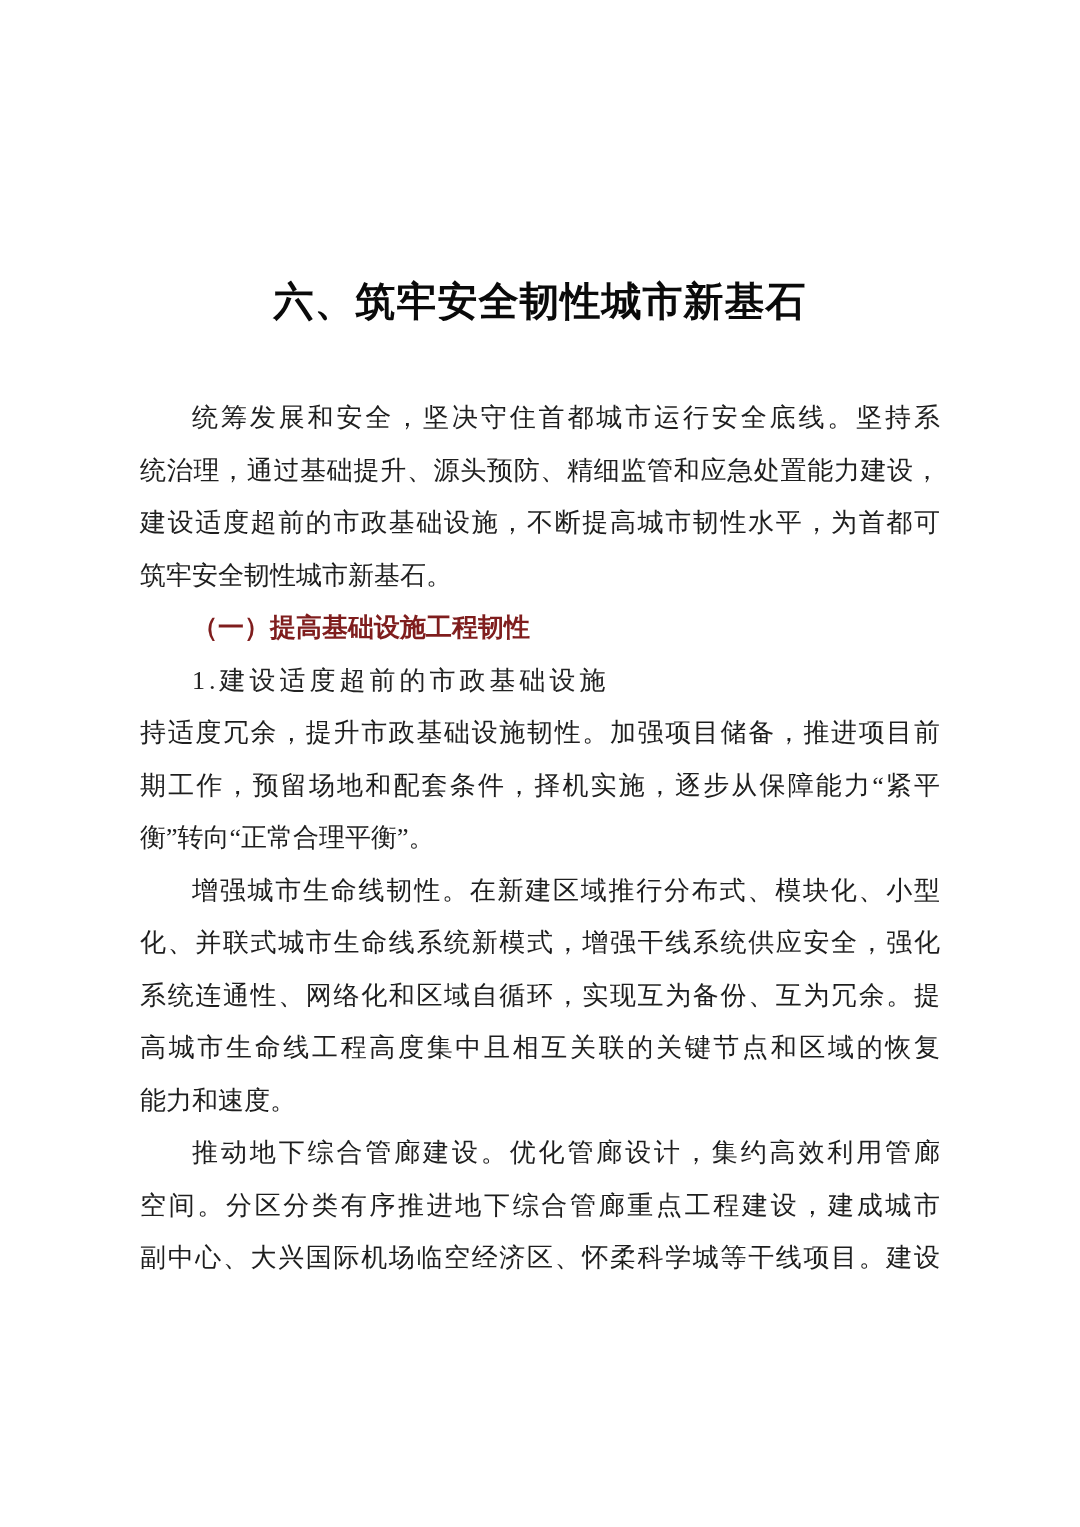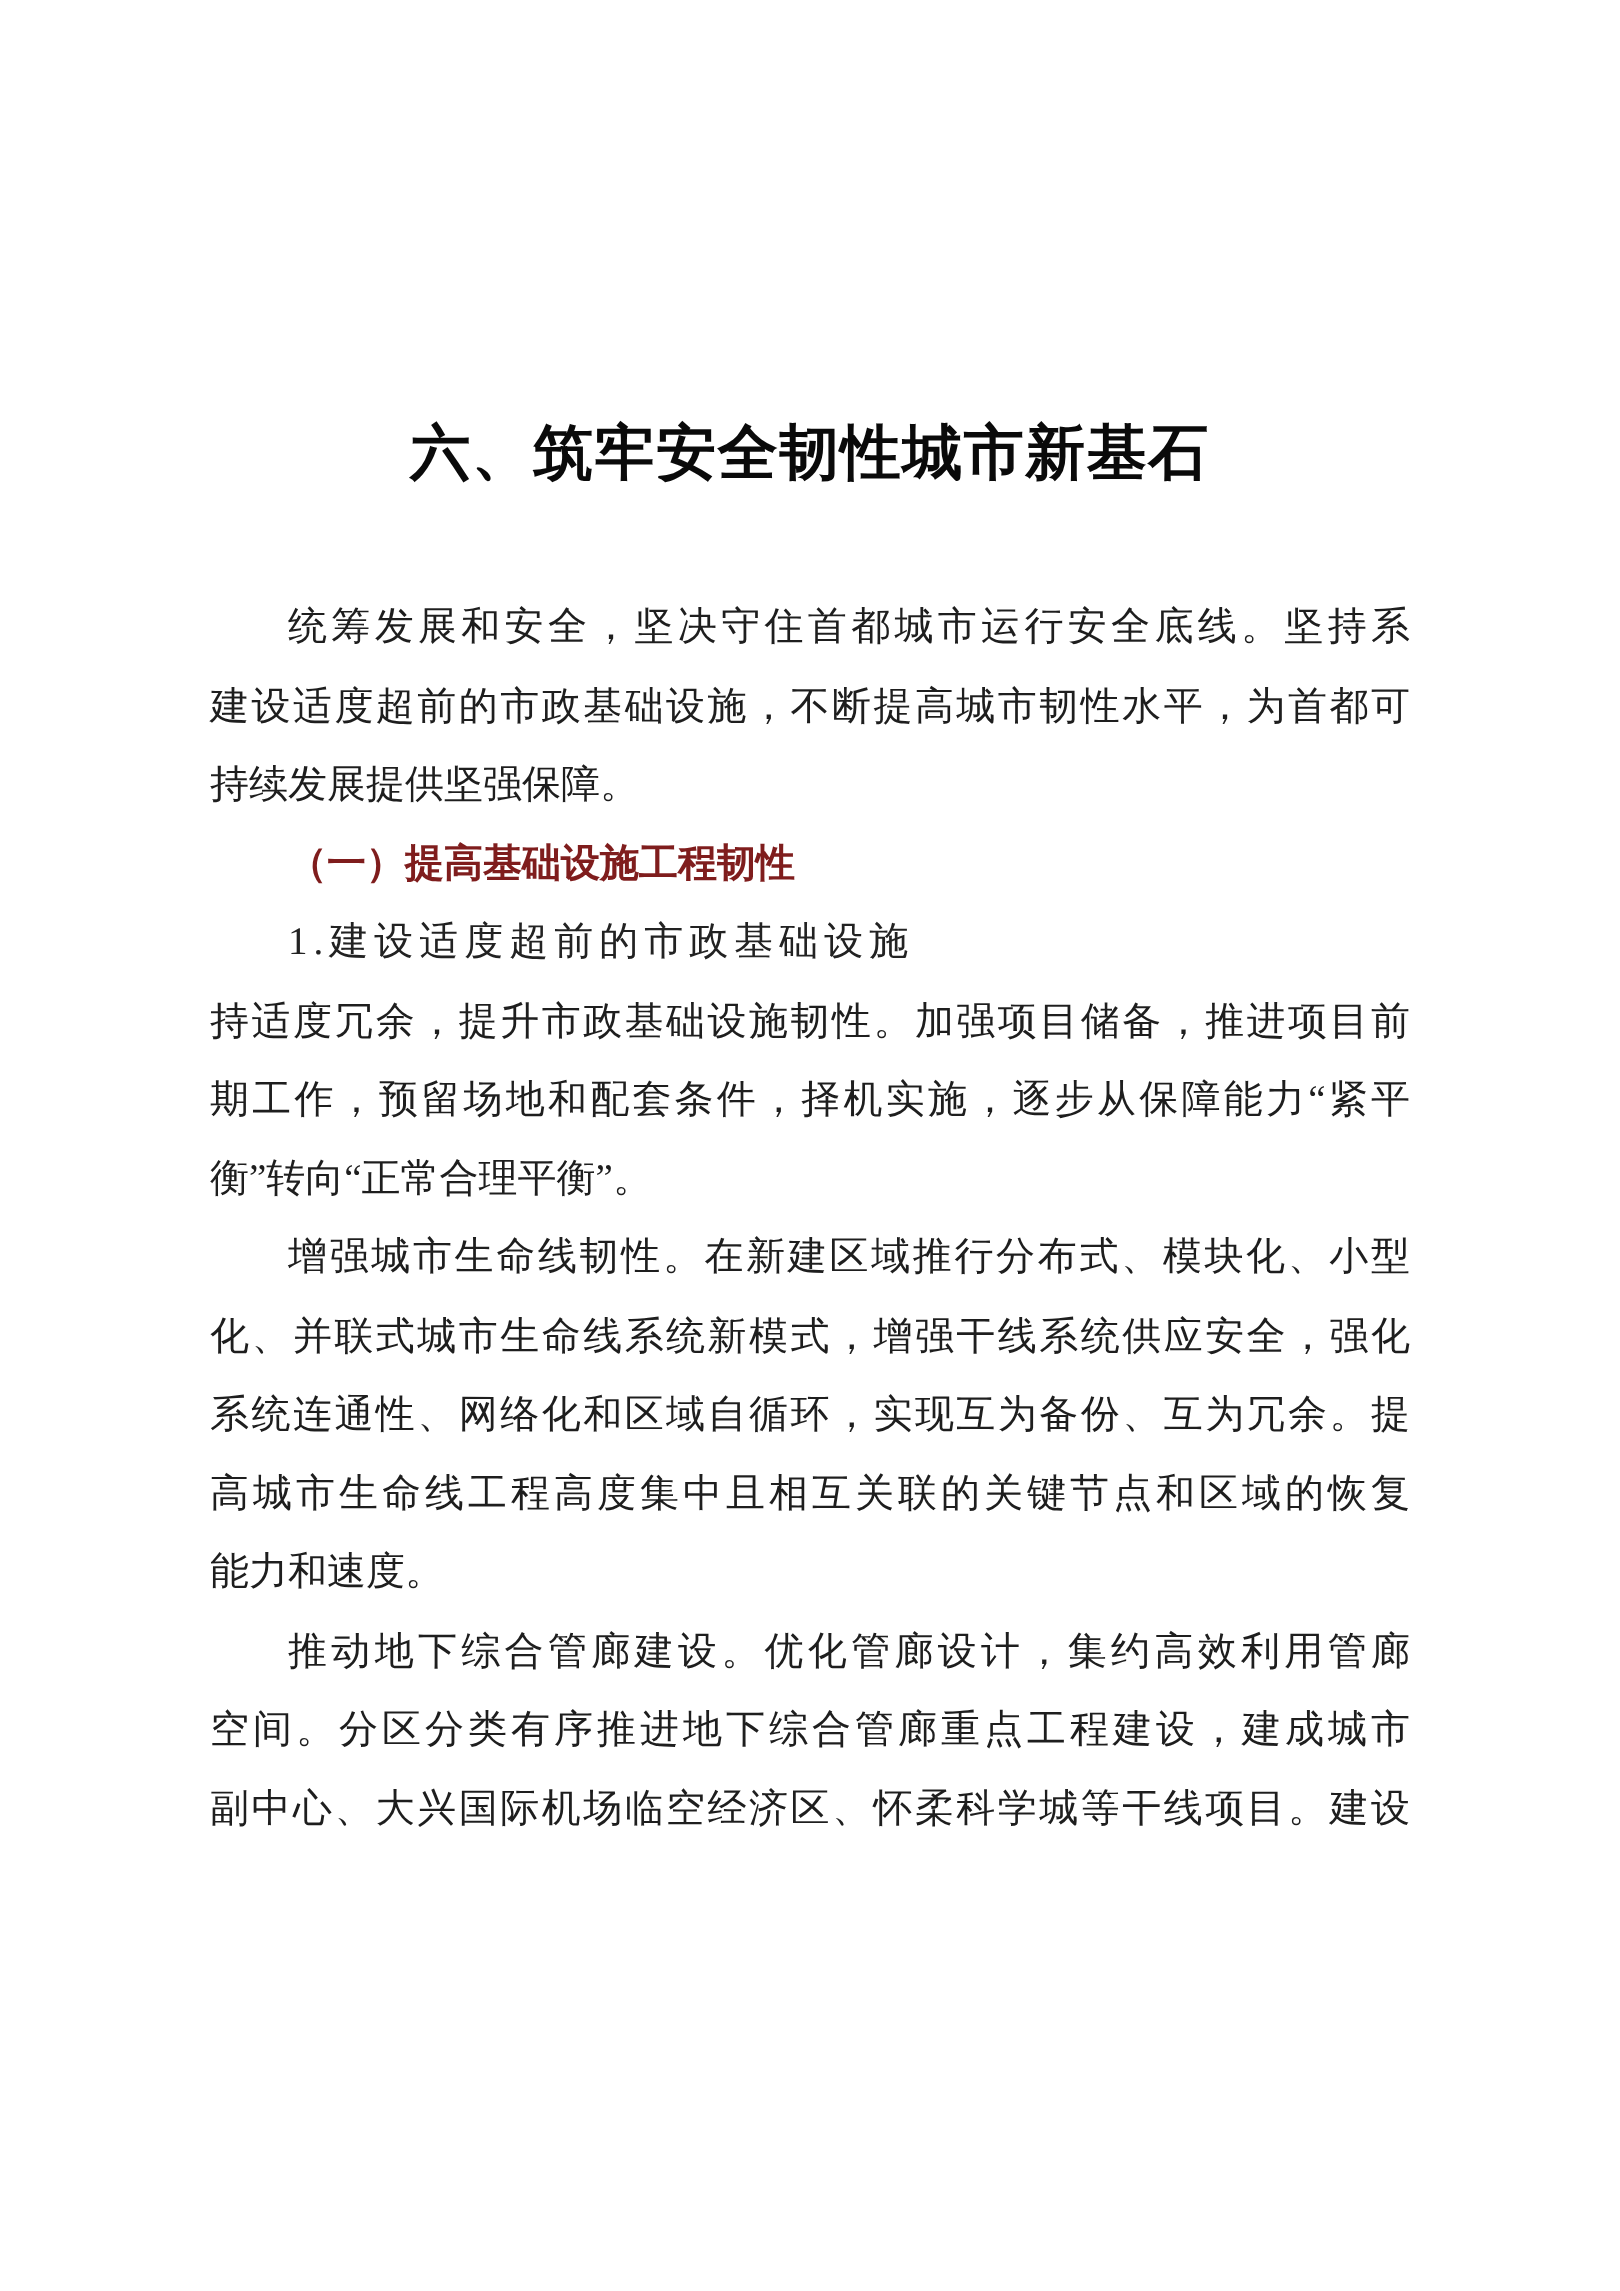--- a/index.html
+++ b/index.html
@@ -77,22 +77,23 @@
 </style>
 </head>
 <body>
 
 <div class="page">
 
   <div class="doc-title">六、筑牢安全韧性城市新基石</div>
 
   <div class="body-lines">
       <div class="line body indent just">统筹发展和安全，坚决守住首都城市运行安全底线。坚持系</div>
+      <div class="line body just">统治理，通过基础提升、源头预防、精细监管和应急处置能力建设，</div>
       <div class="line body just">建设适度超前的市政基础设施，不断提高城市韧性水平，为首都可</div>
-      <div class="line body">持续发展提供坚强保障。</div>
+      <div class="line body">筑牢安全韧性城市新基石。</div>
       <div class="line heading indent">（一）提高基础设施工程韧性</div>
       <div class="line subheading indent">1.建设适度超前的市政基础设施</div>
       <div class="line body just">持适度冗余，提升市政基础设施韧性。加强项目储备，推进项目前</div>
       <div class="line body just">期工作，预留场地和配套条件，择机实施，逐步从保障能力“紧平</div>
       <div class="line body">衡”转向“正常合理平衡”。</div>
       <div class="line body indent just">增强城市生命线韧性。在新建区域推行分布式、模块化、小型</div>
       <div class="line body just">化、并联式城市生命线系统新模式，增强干线系统供应安全，强化</div>
       <div class="line body just">系统连通性、网络化和区域自循环，实现互为备份、互为冗余。提</div>
       <div class="line body just">高城市生命线工程高度集中且相互关联的关键节点和区域的恢复</div>
       <div class="line body">能力和速度。</div>

